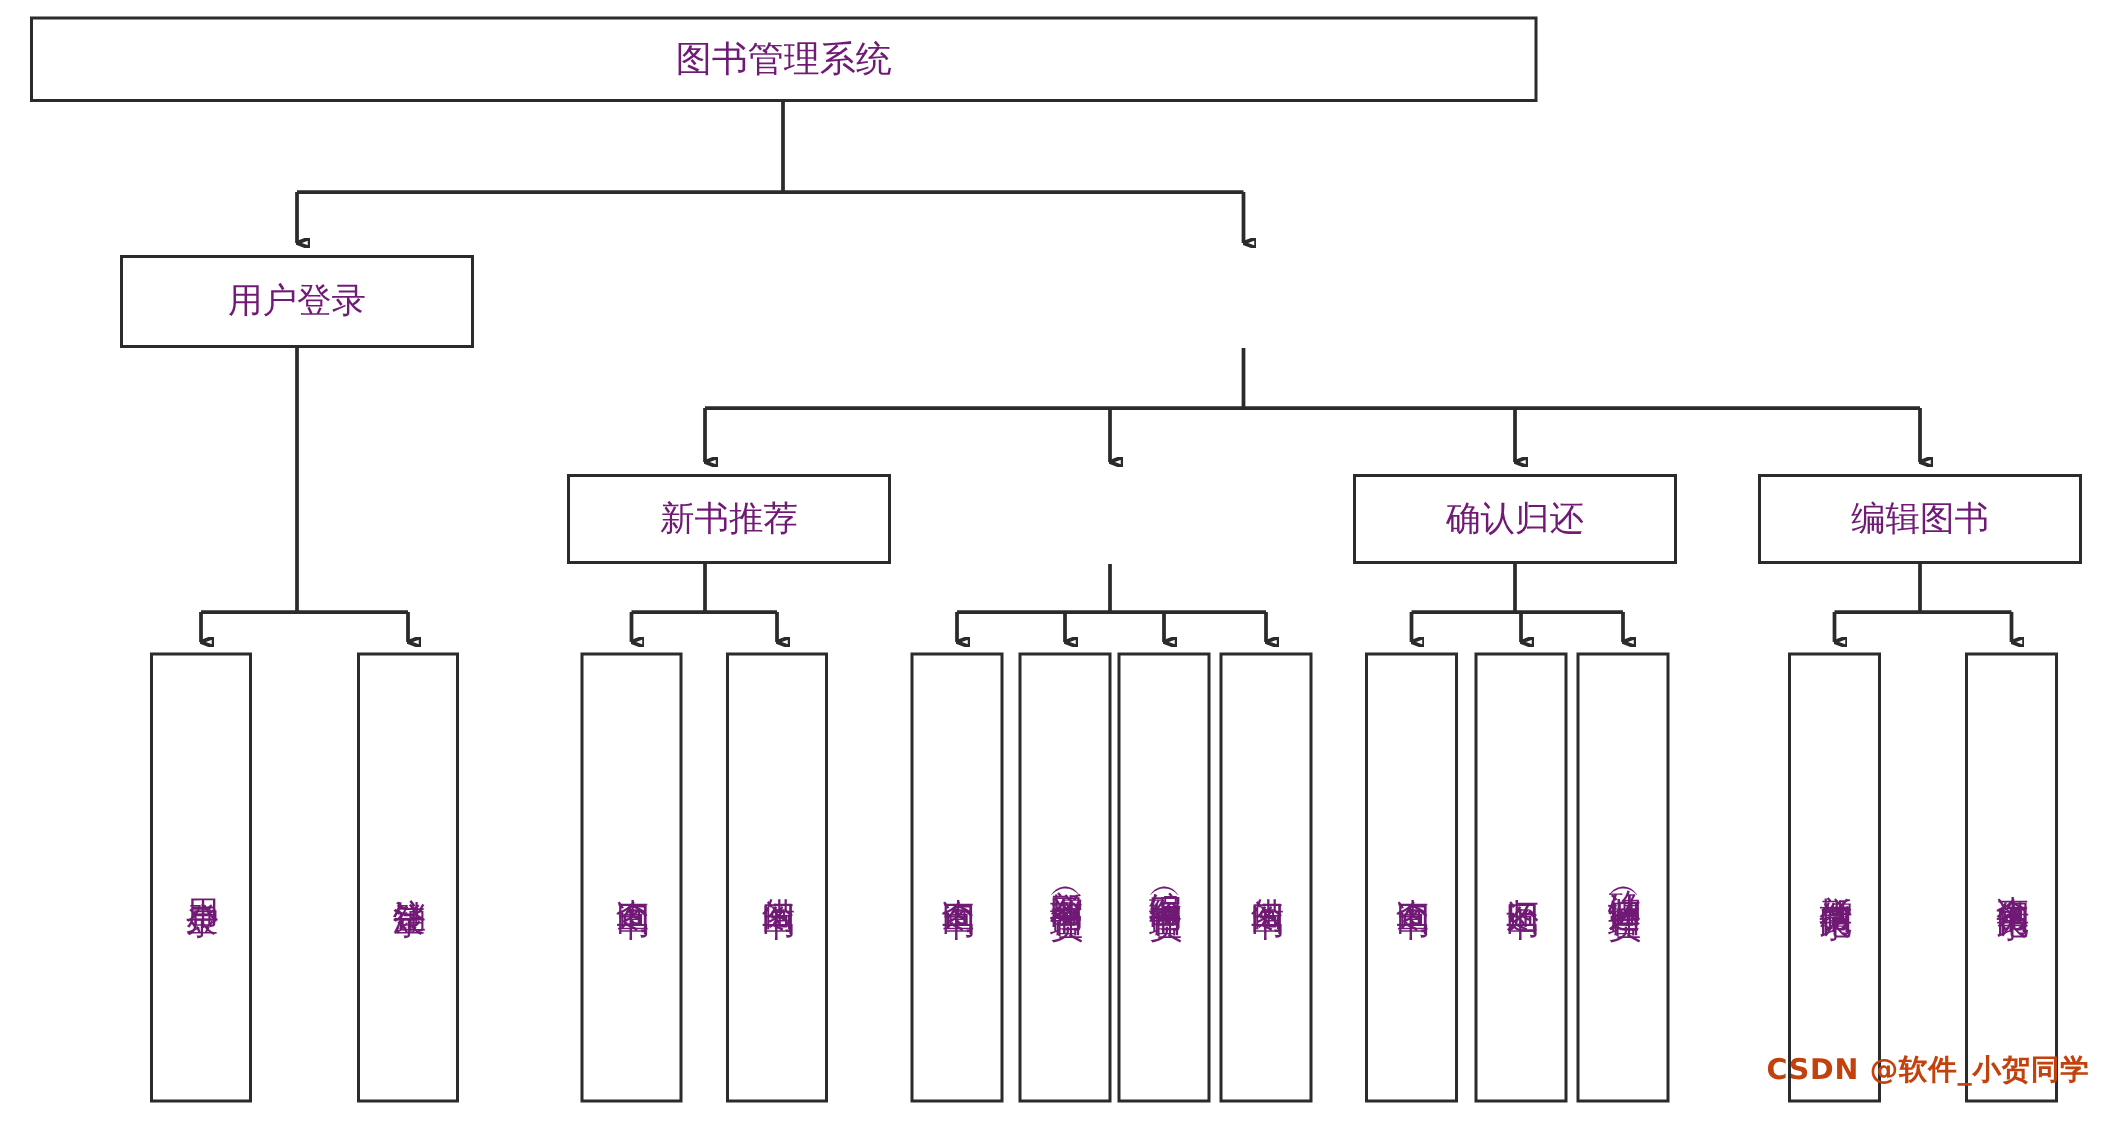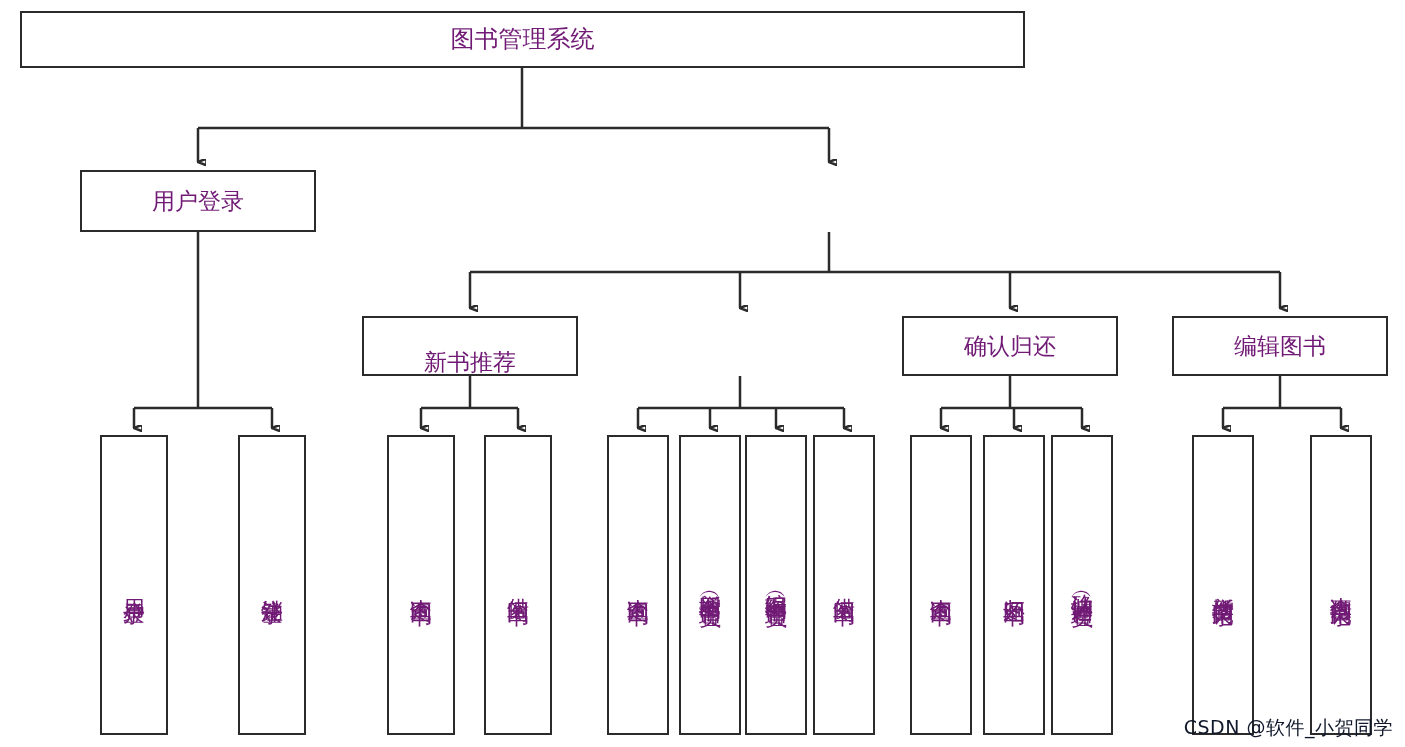--- a/index.html
+++ b/index.html
@@ -59,25 +59,26 @@
     pointer-events: none;
   }
   svg.connectors line, svg.connectors path {
     stroke: #2b2b2b;
     stroke-width: 2.5;
     fill: none;
   }
   .watermark {
     position: absolute;
     right: 12px;
-    bottom: 6px;
+    bottom: 21px;
     font-size: 19px;
-    color: #0f172a;
+    color: #c2410c;
     letter-spacing: 0.5px;
     user-select: none;
+    font-weight: bold;
   }
 </style>
 </head>
 <body>
 
 <div id="diagram-root">
 
   <svg class="connectors" viewBox="0 0 1405 747">
     <defs>
       <marker id="arrowhead" markerWidth="7" markerHeight="9" refX="3.5" refY="8.4" orient="auto" markerUnits="userSpaceOnUse">
@@ -127,21 +128,21 @@
   </svg>
 
   <div class="node-box" style="left:20px; top:11px; width:1005px; height:57px;">
     <span class="node-label root-label">图书管理系统</span>
   </div>
 
   <div class="node-box" style="left:80px; top:170px; width:236px; height:62px;">
     <span class="node-label h-label">用户登录</span>
   </div>
 
-  <div class="node-box" style="left:362px; top:316px; width:216px; height:60px;align-items:flex-end;">
+  <div class="node-box" style="left:378px; top:316px; width:216px; height:60px;">
     <span class="node-label h-label">新书推荐</span>
   </div>
   <div class="node-box" style="left:902px; top:316px; width:216px; height:60px;">
     <span class="node-label h-label">确认归还</span>
   </div>
   <div class="node-box" style="left:1172px; top:316px; width:216px; height:60px;">
     <span class="node-label h-label">编辑图书</span>
   </div>
 
   <div class="node-box" style="left:100px; top:435px; width:68px; height:300px;">

